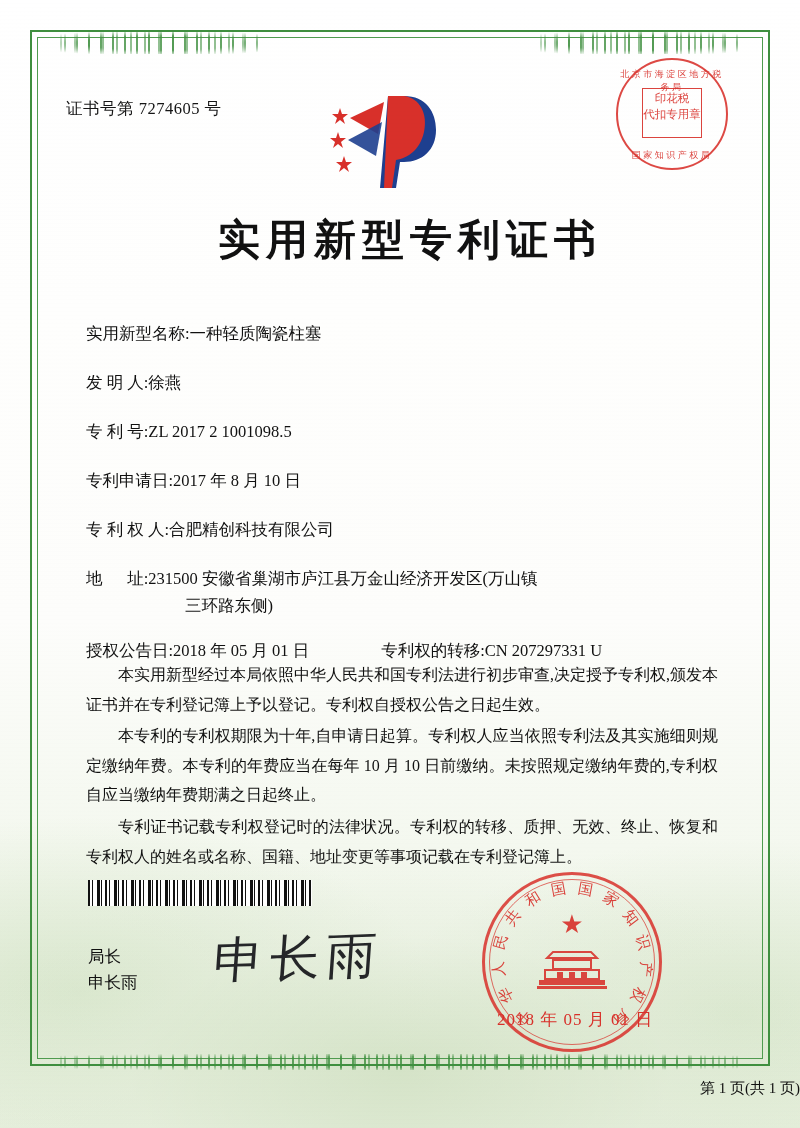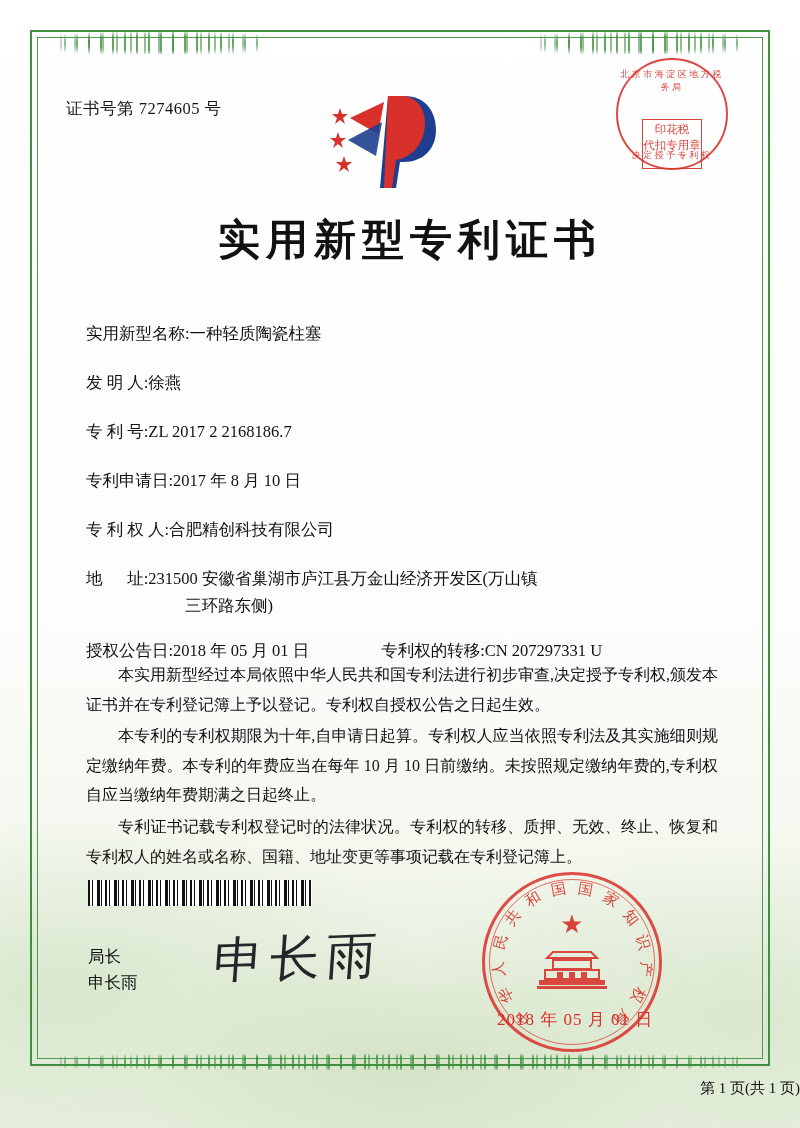--- a/index.html
+++ b/index.html
@@ -113,21 +113,20 @@
     height: 50px;
     border: 1.6px solid #d8302a;
     opacity: 0.9;
     color: #d8302a;
     font-size: 11.5px;
     line-height: 16px;
     text-align: center;
     padding-top: 1px;
     box-sizing: border-box;
     font-family: "Liberation Serif", serif;
-    margin-top: 31px;
   }
   .tax-stamp .arc-top,
   .tax-stamp .arc-bottom {
     position: absolute;
     left: 0;
     width: 112px;
     text-align: center;
     color: #d8302a;
     font-size: 9px;
     letter-spacing: 2.5px;
@@ -353,37 +352,37 @@
     </svg>
   </div>
 
   <div class="tax-stamp">
     <div class="ring"></div>
     <div class="arc-top">北京市海淀区地方税务局</div>
     <div class="inner-box">
       <div>印花税</div>
       <div>代扣专用章</div>
     </div>
-    <div class="arc-bottom">决定授予专利权</div>
+    <div class="arc-bottom">国家知识产权局</div>
   </div>
 
   <div class="doc-title">实用新型专利证书</div>
 
   <div class="fields">
     <div class="field-row">
       <span class="field-label">实用新型名称:</span>
       <span class="field-value">一种轻质陶瓷柱塞</span>
     </div>
     <div class="field-row">
       <span class="field-label">发 明 人:</span>
       <span class="field-value">徐燕</span>
     </div>
     <div class="field-row">
       <span class="field-label">专 利 号:</span>
-      <span class="field-value">ZL 2017 2 2168186.7</span>
+      <span class="field-value">ZL 2017 2 1001098.5</span>
     </div>
     <div class="field-row">
       <span class="field-label">专利申请日:</span>
       <span class="field-value">2017 年 8 月 10 日</span>
     </div>
     <div class="field-row">
       <span class="field-label">专 利 权 人:</span>
       <span class="field-value">合肥精创科技有限公司</span>
     </div>
     <div class="field-row">

